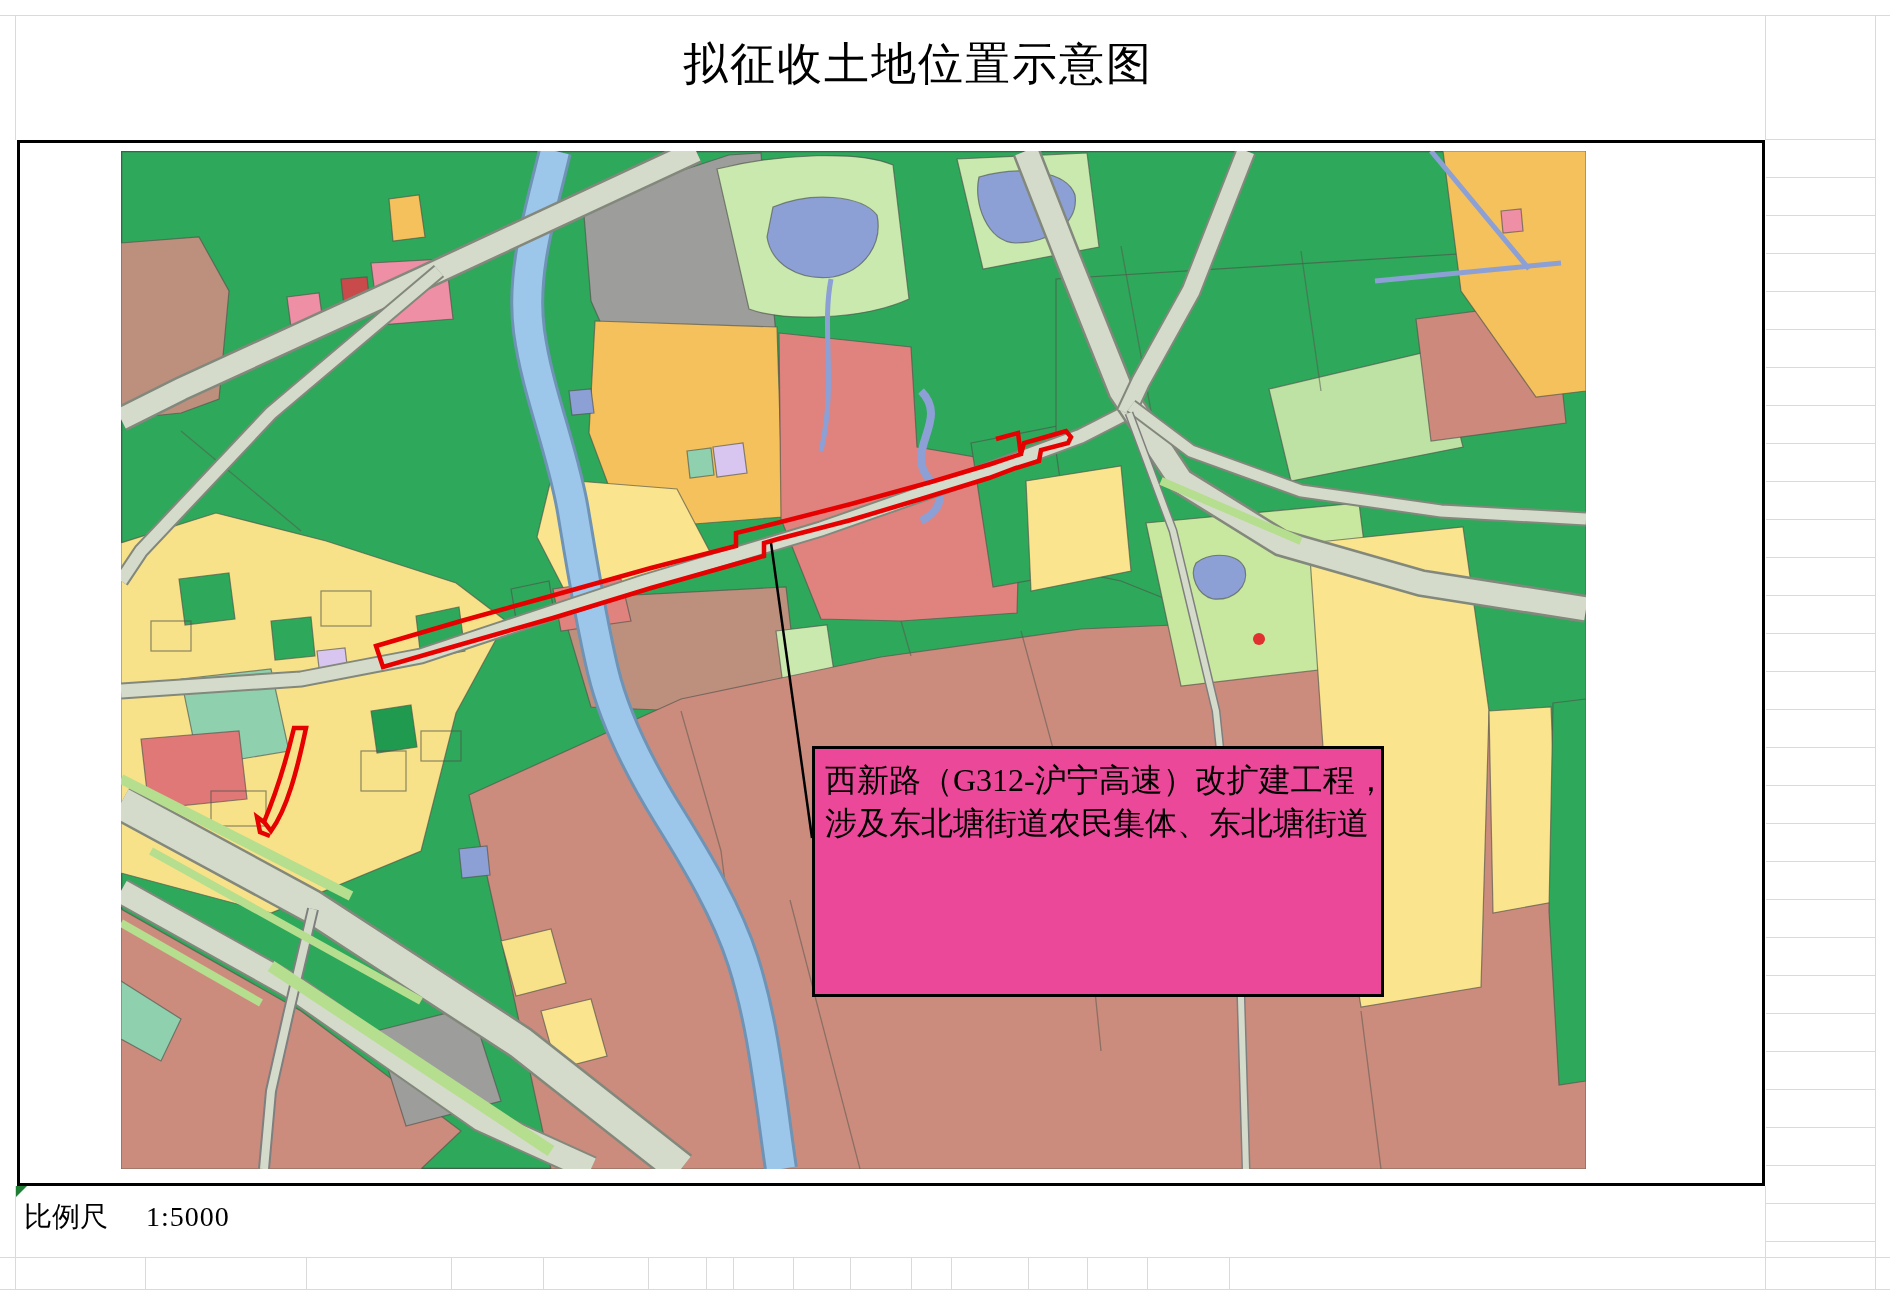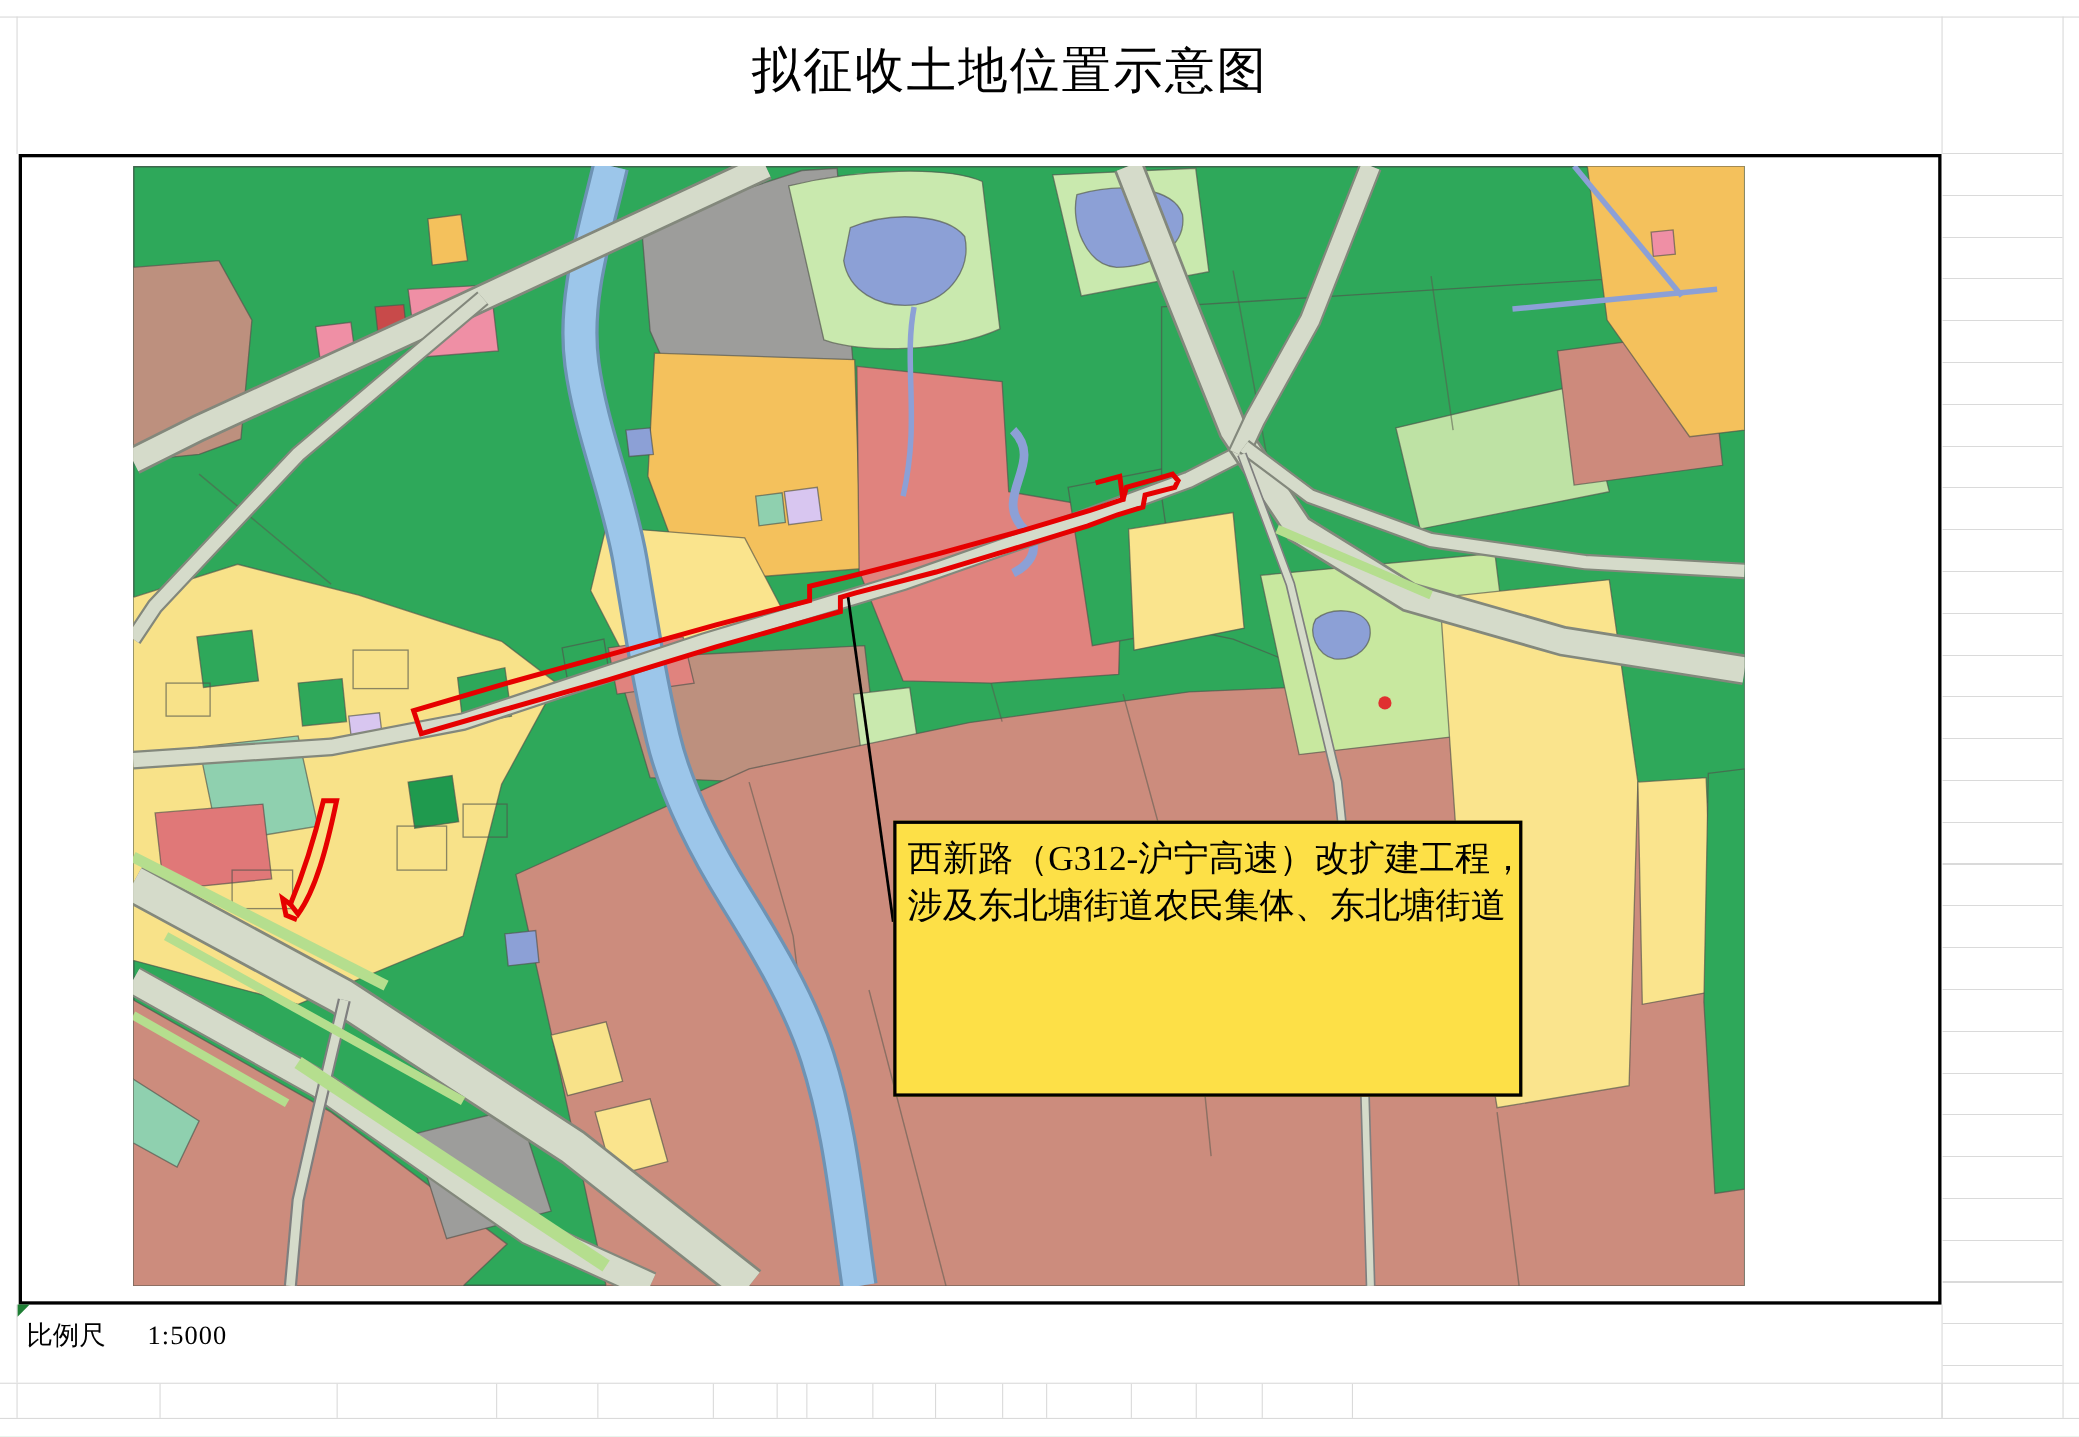--- a/index.html
+++ b/index.html
@@ -12,24 +12,24 @@
     position:absolute;left:17px;top:34px;width:1748px;height:64px;
     text-align:center;font-size:45px;letter-spacing:2px;font-weight:500;white-space:nowrap;padding-left:27px;
   }
   .map-frame{
     position:absolute;left:17px;top:140px;width:1748px;height:1046px;
     border:3px solid #000;box-sizing:border-box;background:#fff;
   }
   .map-canvas{position:absolute;left:121px;top:151px;width:1465px;height:1018px;}
   .note-box{
     position:absolute;left:812px;top:746px;width:572px;height:251px;
-    background:#fde047;border:3px solid #000;box-sizing:border-box;
+    background:#ec4899;border:3px solid #000;box-sizing:border-box;
     padding:10px 10px 0 10px;font-size:32px;line-height:42.5px;white-space:nowrap;overflow:hidden;
   }
-  .scale-row{position:absolute;left:24px;top:1198px;font-size:24px;white-space:nowrap;}
+  .scale-row{position:absolute;left:24px;top:1198px;font-size:28px;white-space:nowrap;}
   .scale-row .val{margin-left:38px;letter-spacing:1px;}
   .corner-marker{
     position:absolute;left:16px;top:1186px;width:0;height:0;
     border-top:11px solid #1E7E34;border-right:11px solid transparent;
   }
   .rt-rows{
     position:absolute;left:1766px;top:139px;width:109px;height:1104px;
     background:repeating-linear-gradient(to bottom,#DADADA 0 1px,transparent 1px 38px);
   }
   .cell-area{position:absolute;}

